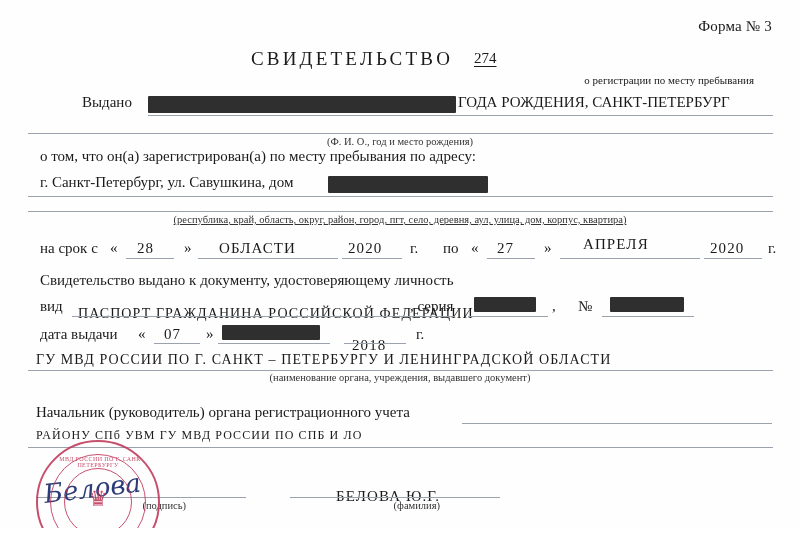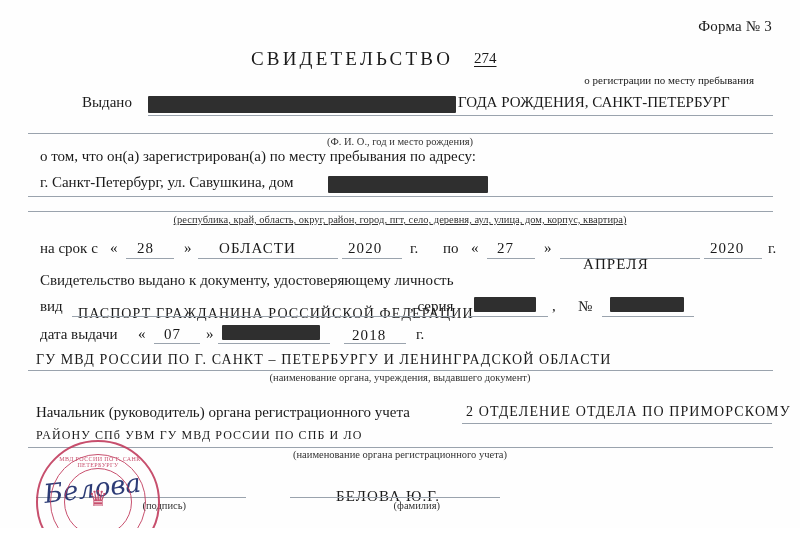--- a/index.html
+++ b/index.html
@@ -196,21 +196,21 @@
   <div class="row sp" style="top:240px; left:219px;">ОБЛАСТИ</div>
   <div class="rule" style="top:258px; left:198px; width:140px;"></div>
   <div class="row sp" style="top:240px; left:348px;">2020</div>
   <div class="rule" style="top:258px; left:342px; width:60px;"></div>
   <div class="row" style="top:240px; left:410px;">г.</div>
   <div class="row" style="top:240px; left:443px;">по</div>
   <div class="row" style="top:240px; left:471px;">«</div>
   <div class="row sp" style="top:240px; left:497px;">27</div>
   <div class="rule" style="top:258px; left:487px; width:48px;"></div>
   <div class="row" style="top:240px; left:544px;">»</div>
-  <div class="row sp" style="top:256px; left:583px;text-align:center;">АПРЕЛЯ</div>
+  <div class="row sp" style="top:236px; left:583px;text-align:center;">АПРЕЛЯ</div>
   <div class="rule" style="top:258px; left:560px; width:140px;"></div>
   <div class="row sp" style="top:240px; left:710px;">2020</div>
   <div class="rule" style="top:258px; left:704px; width:58px;"></div>
   <div class="row" style="top:240px; left:768px;">г.</div>
 
   <div class="row" style="top:272px; left:40px;">Свидетельство выдано к документу, удостоверяющему личность</div>
 
   <div class="row" style="top:298px; left:40px;">вид</div>
   <div class="row sp" style="top:298px; left:78px; font-size:14px;margin-top:8px;">ПАСПОРТ ГРАЖДАНИНА РОССИЙСКОЙ ФЕДЕРАЦИИ</div>
   <div class="rule" style="top:316px; left:72px; width:382px;"></div>
@@ -219,34 +219,32 @@
   <div class="row" style="top:298px; left:552px;">,</div>
   <div class="row" style="top:298px; left:578px;">№</div>
   <div class="rule" style="top:316px; left:602px; width:92px;"></div>
 
   <div class="row" style="top:326px; left:40px;text-align:center;">дата выдачи</div>
   <div class="row" style="top:326px; left:138px;">«</div>
   <div class="row sp" style="top:326px; left:164px;">07</div>
   <div class="rule" style="top:343px; left:154px; width:46px;"></div>
   <div class="row" style="top:326px; left:206px;">»</div>
   <div class="rule" style="top:343px; left:218px; width:112px;"></div>
-  <div class="row sp" style="top:327px; left:352px;">2018</div>
+  <div class="row sp" style="top:337px; left:352px;">2018</div>
   <div class="rule" style="top:343px; left:344px; width:62px;"></div>
   <div class="row" style="top:326px; left:416px;">г.</div>
 
   <div class="row sp" style="top:352px; left:36px; font-size:14px;">ГУ  МВД  РОССИИ  ПО  Г. САНКТ – ПЕТЕРБУРГУ  И  ЛЕНИНГРАДСКОЙ ОБЛАСТИ</div>
   <div class="rule" style="top:370px; left:28px; width:745px;"></div>
   <div class="caption" style="top:372px;">(наименование органа, учреждения, выдавшего документ)</div>
 
   <div class="row" style="top:404px; left:36px;">Начальник (руководитель) органа регистрационного учета</div>
-  <div class="row sp" style="top:404px; left:466px; font-size:14px;">2 ОТДЕЛЕНИЕ ОТДЕЛА  ПО ПРИМОРСКОМУ</div>
   <div class="rule" style="top:423px; left:462px; width:310px;"></div>
   <div class="row sp" style="top:428px; left:36px; font-size:12px;">РАЙОНУ СПб УВМ  ГУ  МВД РОССИИ  ПО СПБ  И  ЛО</div>
   <div class="rule" style="top:447px; left:28px; width:745px;"></div>
-  <div class="caption" style="top:449px;">(наименование органа регистрационного учета)</div>
 
   <div class="rule" style="top:497px; left:36px; width:210px;"></div>
   <div class="signature">Белова</div>
   <div class="sig-label" style="top:500px; left:96px; width:90px;">(подпись)</div>
 
   <div class="row sp" style="top:488px; left:336px;">БЕЛОВА Ю.Г.</div>
   <div class="rule" style="top:497px; left:290px; width:210px;"></div>
   <div class="fam-label" style="top:500px; left:350px; width:90px;">(фамилия)</div>
 
   <div class="stamp">

